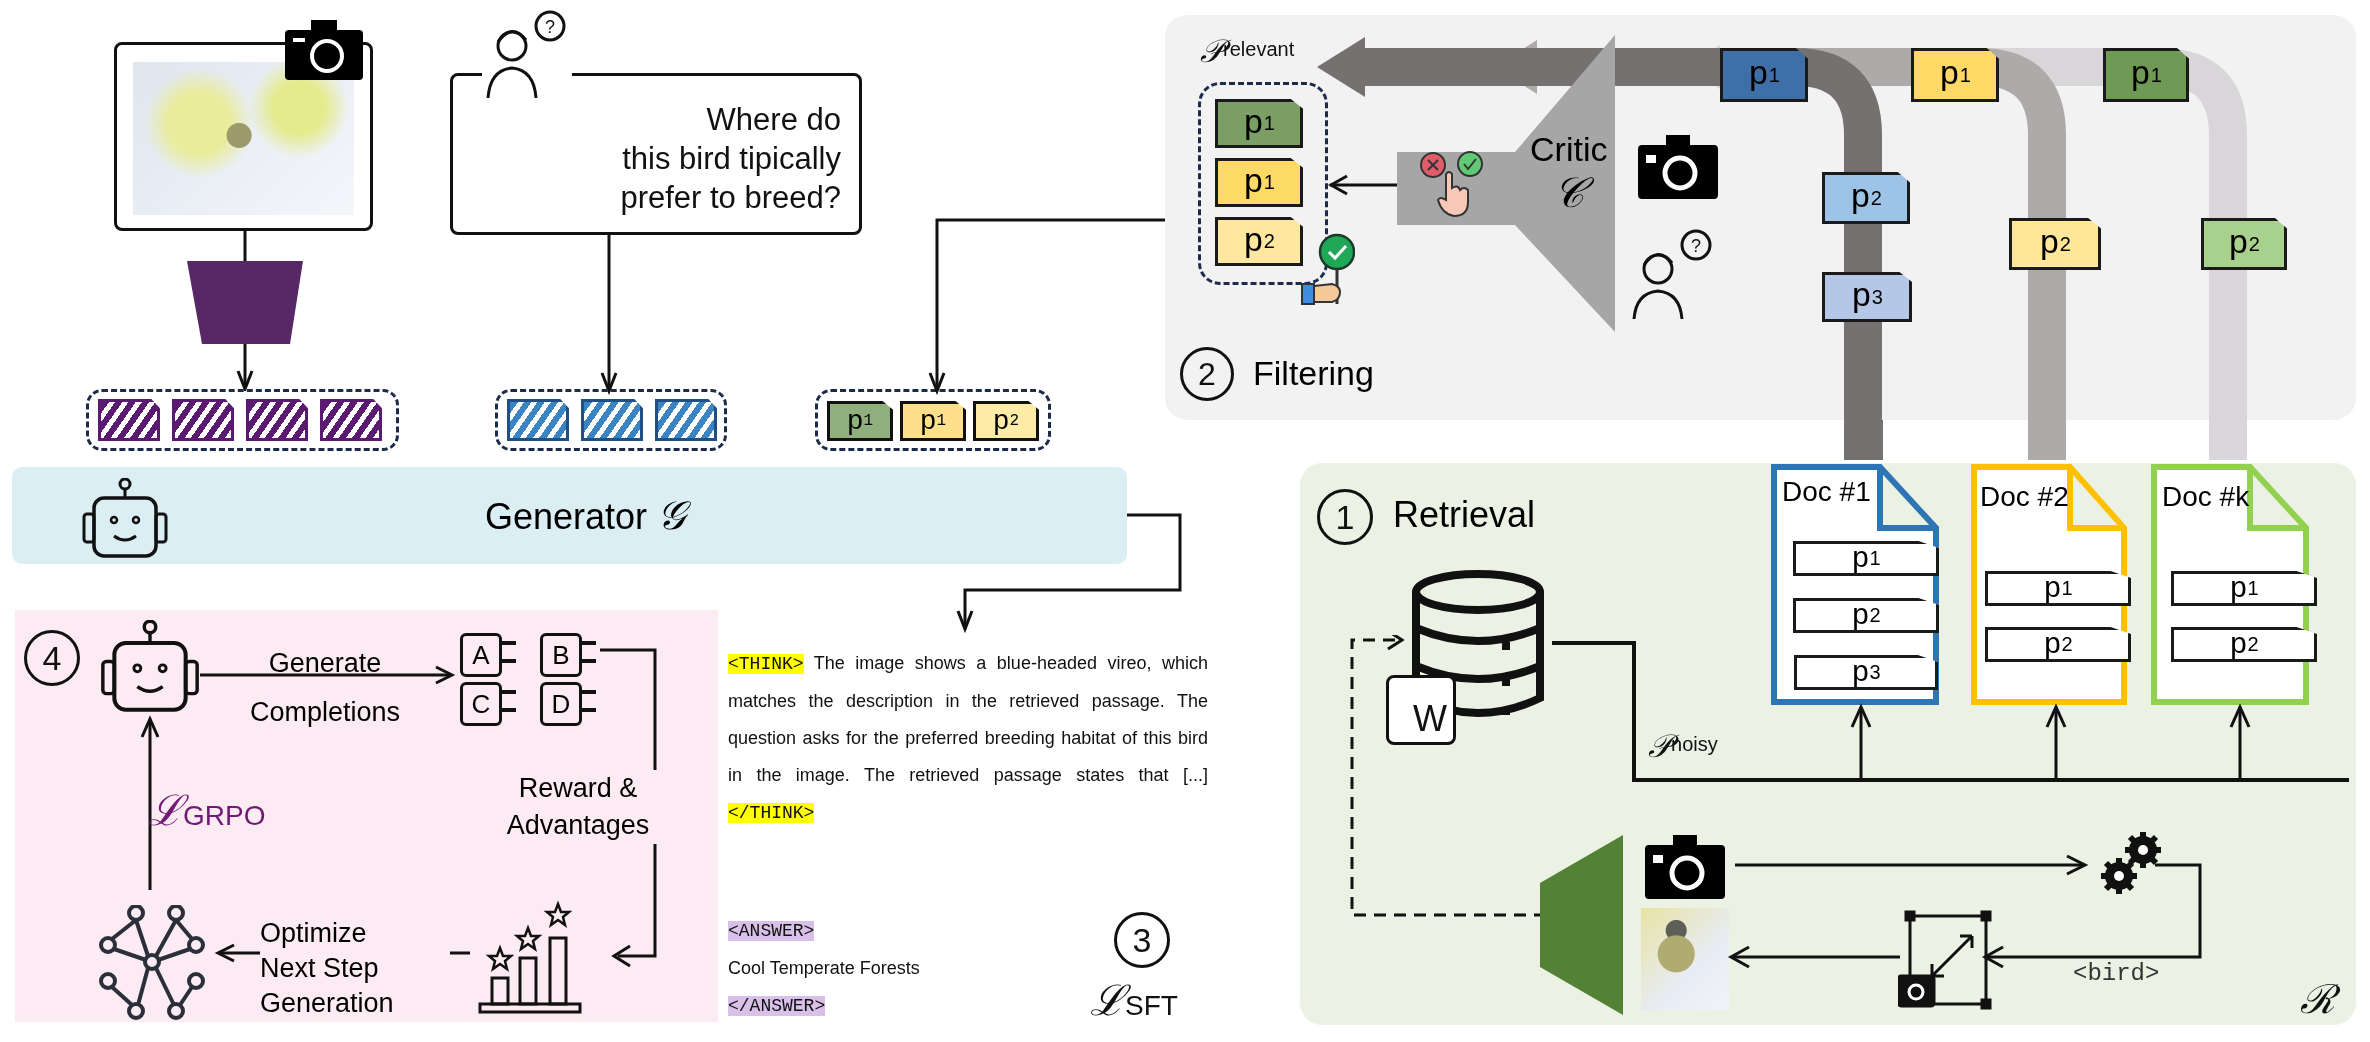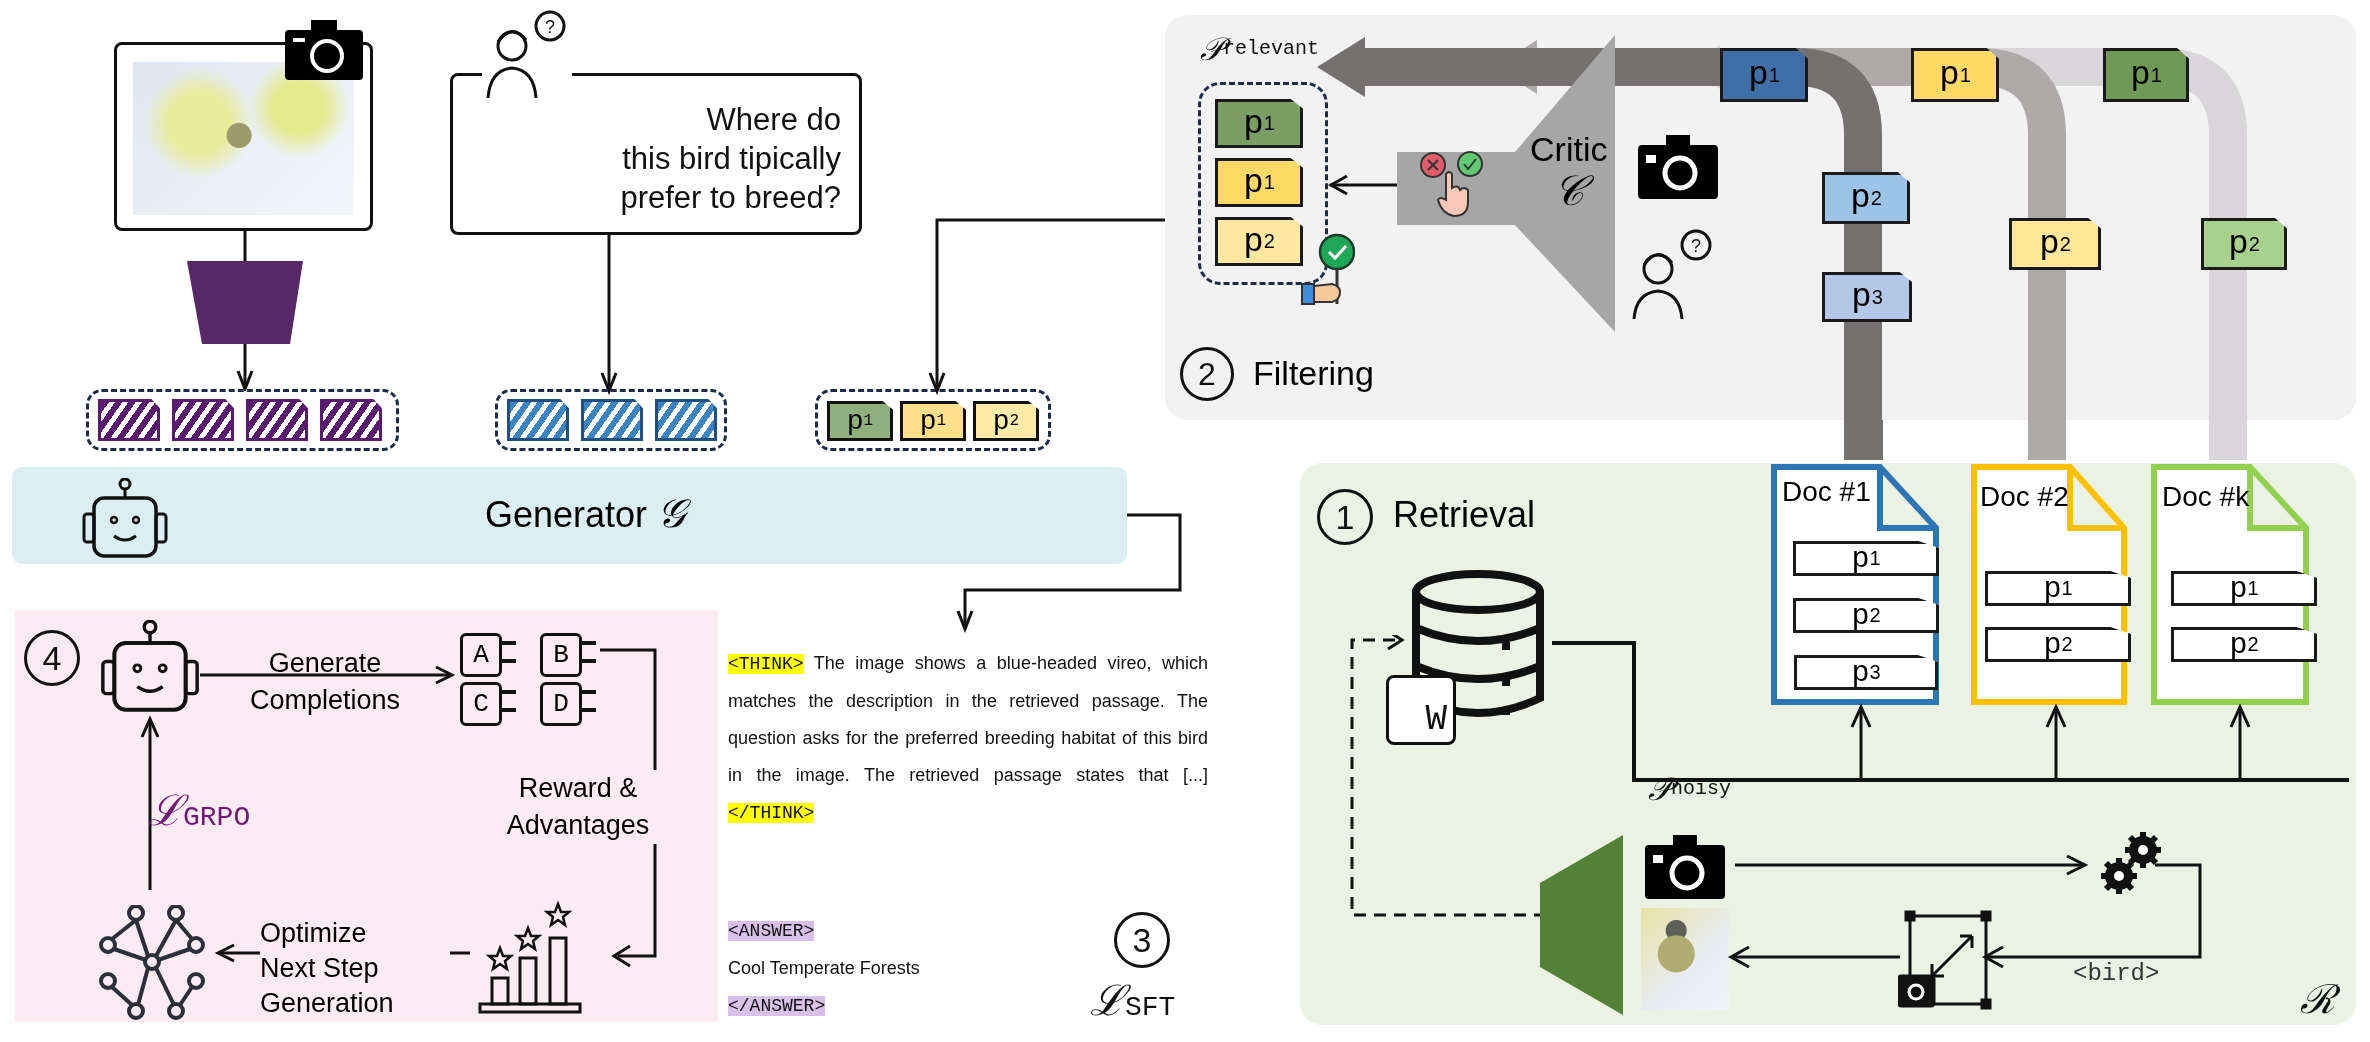--- a/index.html
+++ b/index.html
@@ -1,19 +1,19 @@
 <!DOCTYPE html>
 <html><head>
 <meta charset="utf-8">
 <style>
   html,body{margin:0;padding:0;background:#fff;}
   body{width:2370px;height:1042px;position:relative;overflow:hidden;font-family:"DejaVu Sans",sans-serif;}
   .abs{position:absolute;}
   .panel{position:absolute;border-radius:22px;}
-  .serif{font-family:Liberation Mono, monospace;}
+  .serif{font-family:Liberation Sans, sans-serif;}
   .mono{font-family:"Liberation Mono","DejaVu Sans Mono",monospace;}
   .tok{position:absolute;width:60px;height:40px;border:3px solid #111;box-sizing:border-box;font-family:"Liberation Mono",monospace;font-size:28px;display:flex;align-items:center;justify-content:center;clip-path:polygon(0 0,84% 0,100% 22%,100% 100%,0 100%);}
   .ptok{position:absolute;border:3px solid #1a1a1a;box-sizing:border-box;font-family:"Liberation Mono",monospace;font-size:34px;display:flex;align-items:center;justify-content:center;clip-path:polygon(0 0,86% 0,100% 20%,100% 100%,0 100%);}
   .ptok sub{font-size:20px;font-family:"Liberation Sans",sans-serif;}
   .text-body{font-family:"Liberation Sans",sans-serif;font-size:18px;line-height:37px;color:#111;text-align:justify;}
   .hl-y{background:#ffff00;font-family:"Liberation Mono",monospace;}
   .hl-p{background:#d8c0e8;font-family:"Liberation Mono",monospace;}
   .label{font-family:"Liberation Sans",sans-serif;color:#000000;}
   .circ{position:absolute;border:3px solid #111;border-radius:50%;box-sizing:border-box;display:flex;align-items:center;justify-content:center;font-family:"Liberation Sans",sans-serif;color:#111;background:transparent;}
   .hatch-p{background:repeating-linear-gradient(-55deg,#fff 0 5px,#5a1a72 5px 11px);border:3px solid #5a1a72;}
@@ -125,21 +125,21 @@
       <rect x="14" y="20" width="62" height="58" rx="10" fill="none" stroke="#111" stroke-width="3.5"></rect>
       <rect x="4" y="36" width="10" height="28" rx="3" fill="none" stroke="#111" stroke-width="3"></rect>
       <rect x="76" y="36" width="10" height="28" rx="3" fill="none" stroke="#111" stroke-width="3"></rect>
       <circle cx="34" cy="42" r="3" fill="none" stroke="#111" stroke-width="2.5"></circle>
       <circle cx="56" cy="42" r="3" fill="none" stroke="#111" stroke-width="2.5"></circle>
       <path d="M34 58 Q45 66 56 58" fill="none" stroke="#111" stroke-width="3"></path>
     </svg>
 </div>
 <div class="abs label" style="left:230px;top:646px;width:190px;text-align:center;font-size:27px;line-height:35px;">
   <div>Generate</div>
-  <div style="margin-top:2px;">Completions</div>
+  <div style="margin-top:14px;">Completions</div>
 </div>
 <svg class="abs" style="left:200px;top:660px;" width="260" height="30">
     <line x1="0" y1="15" x2="250" y2="15" stroke="#111" stroke-width="3"></line>
     <polyline points="236,7 252,15 236,23" fill="none" stroke="#111" stroke-width="3"></polyline>
   </svg>
 
 <div class="abs" style="left:458px;top:625px;width:150px;height:100px;">
   <div class="serif" style="position:absolute;left:2px;top:8px;width:36px;height:38px;border:3px solid #111;border-radius:6px;font-size:26px;text-align:center;line-height:38px;">A</div>
   <div style="position:absolute;left:44px;top:16px;width:14px;height:22px;border-top:4px solid #111;border-bottom:4px solid #111;box-sizing:border-box;"></div>
   <div class="serif" style="position:absolute;left:82px;top:8px;width:36px;height:38px;border:3px solid #111;border-radius:6px;font-size:26px;text-align:center;line-height:38px;">B</div>
@@ -385,21 +385,21 @@
   <polyline points="218,8 300,8 300,145 1015,145" fill="none" stroke="#111" stroke-width="4" transform="translate(-6,0)"></polyline>
   <line x1="521" y1="145" x2="521" y2="75" stroke="#111" stroke-width="3"></line>
   <polyline points="512,92 521,72 530,92" fill="none" stroke="#111" stroke-width="3"></polyline>
   <line x1="716" y1="145" x2="716" y2="75" stroke="#111" stroke-width="3"></line>
   <polyline points="707,92 716,72 725,92" fill="none" stroke="#111" stroke-width="3"></polyline>
   <line x1="900" y1="145" x2="900" y2="75" stroke="#111" stroke-width="3"></line>
   <polyline points="891,92 900,72 909,92" fill="none" stroke="#111" stroke-width="3"></polyline>
   <polyline points="246,280 12,280 12,5 60,5" fill="none" stroke="#111" stroke-width="3" stroke-dasharray="12 8"></polyline>
   <polyline points="48,-4 62,5 48,14" fill="none" stroke="#111" stroke-width="3"></polyline>
 </svg>
-<div class="abs serif" style="left:1648px;top:728px;color:#111;margin-top:45px;">
+<div class="abs serif" style="left:1648px;top:728px;color:#111;">
   <span style="font-style:italic;font-size:32px;">𝒫</span><sup style="font-size:20px;">noisy</sup>
 </div>
 
 <svg class="abs" style="left:1538px;top:833px;" width="90" height="185">
     <polygon points="2,50 85,2 85,182 2,134" fill="#538135"></polygon>
   </svg>
 <div class="abs" style="left:1645px;top:833px;">
   <svg width="80" height="66" viewBox="0 0 80 66">
       <rect x="0" y="12" width="80" height="54" rx="4" fill="#000"></rect>
       <rect x="28" y="2" width="24" height="14" fill="#000"></rect>

